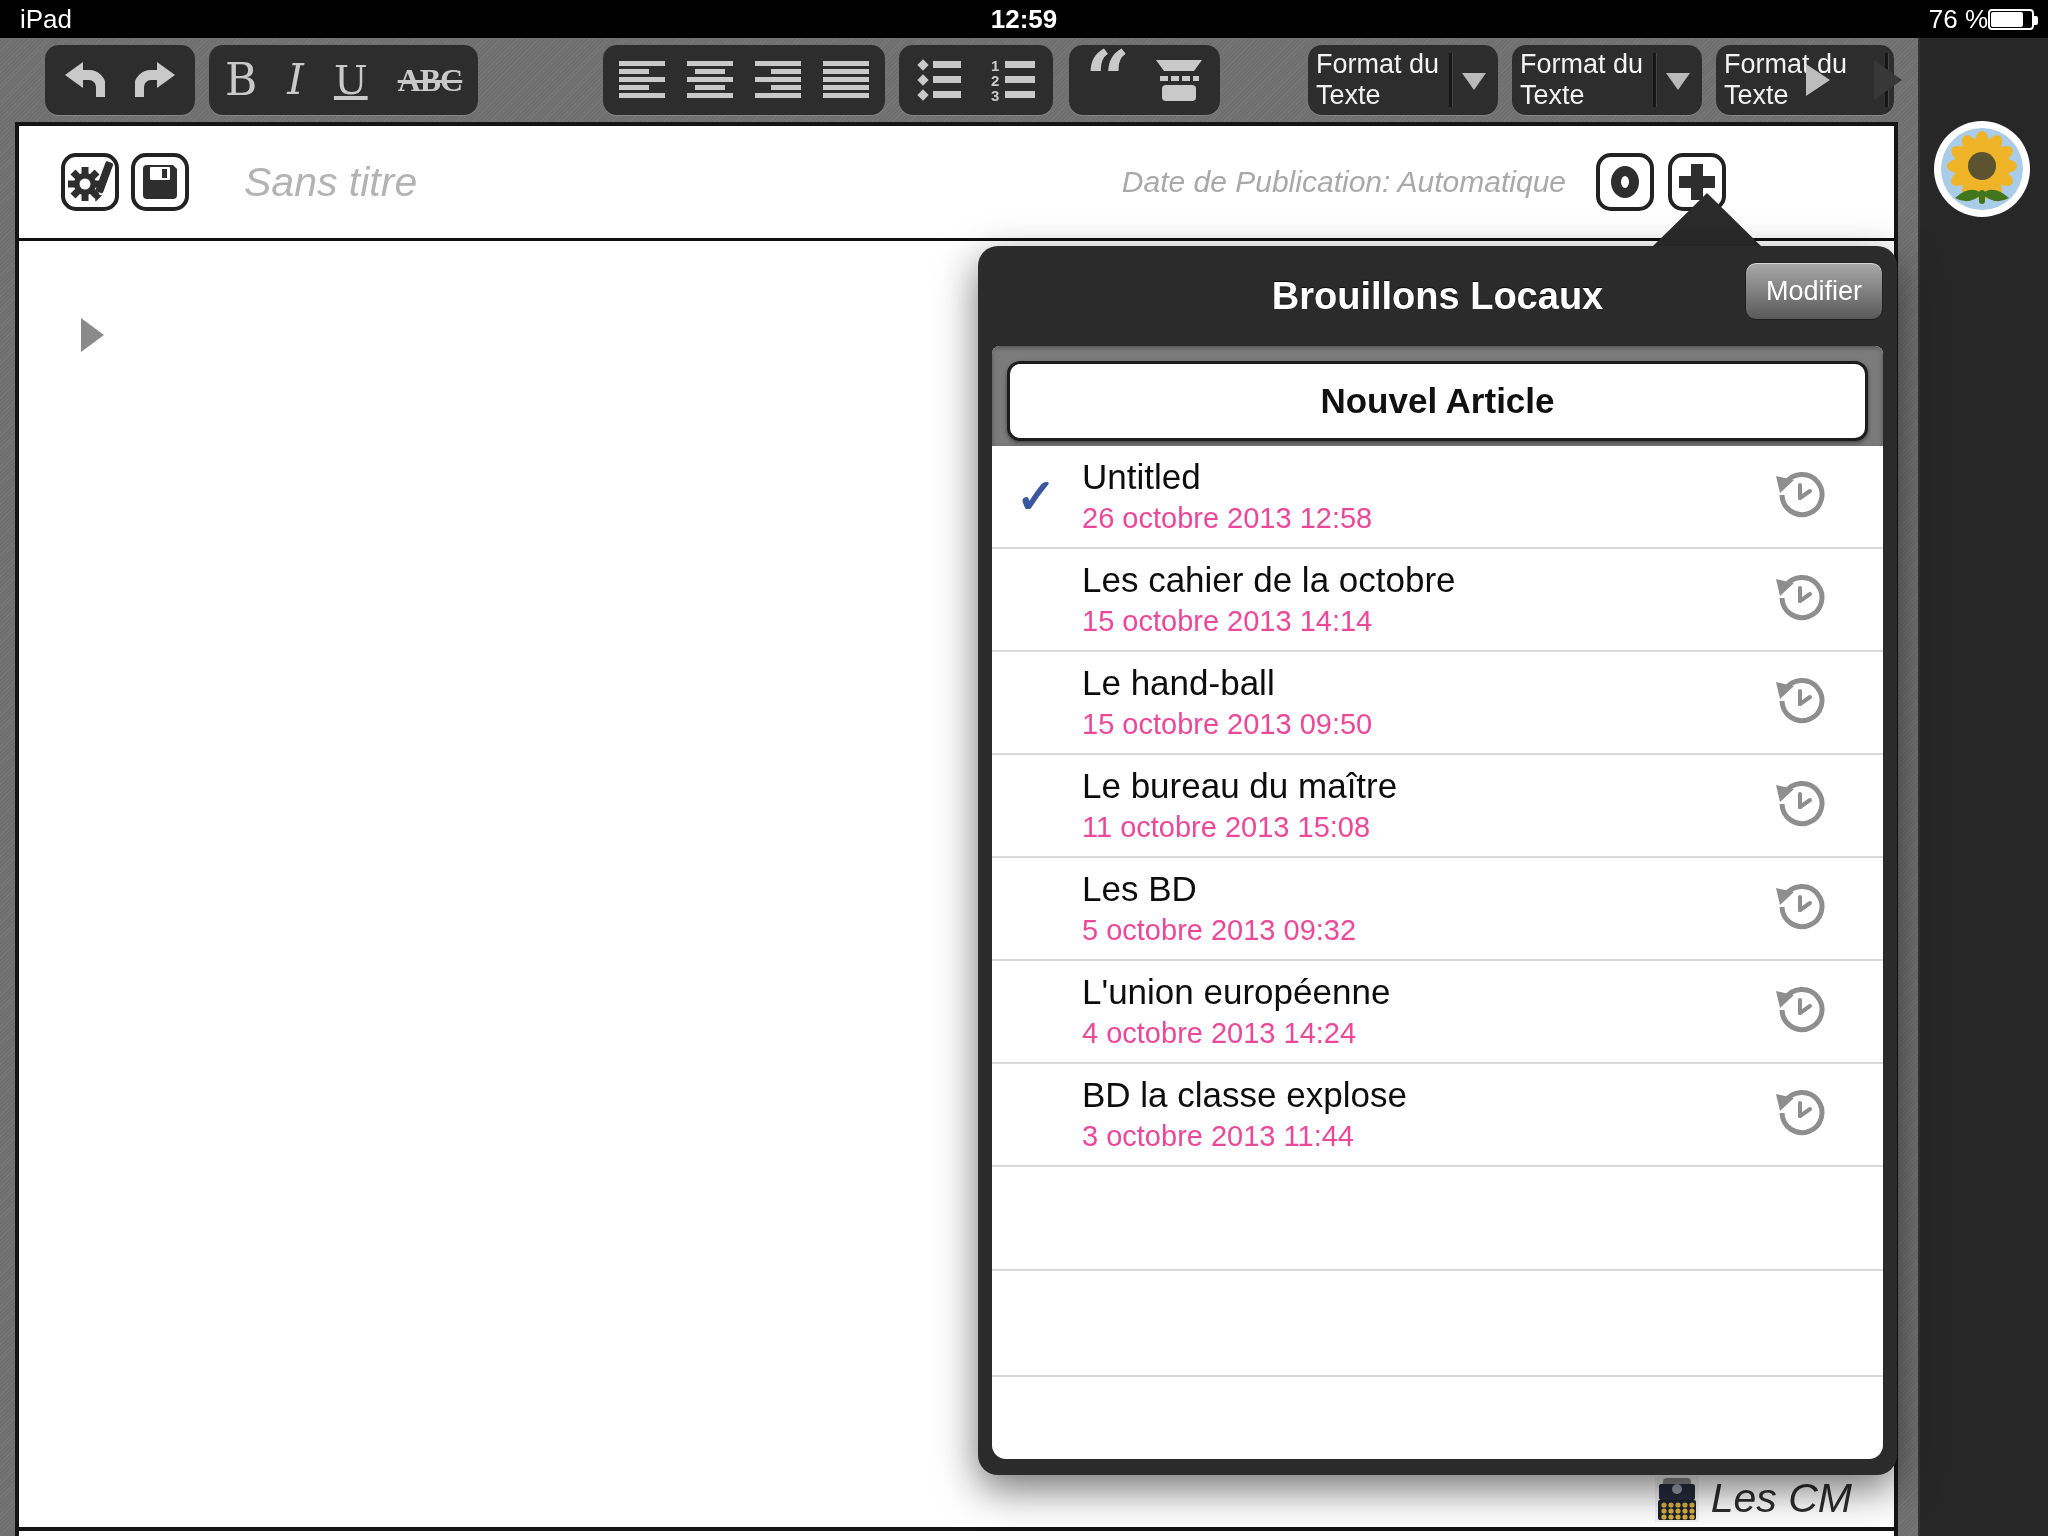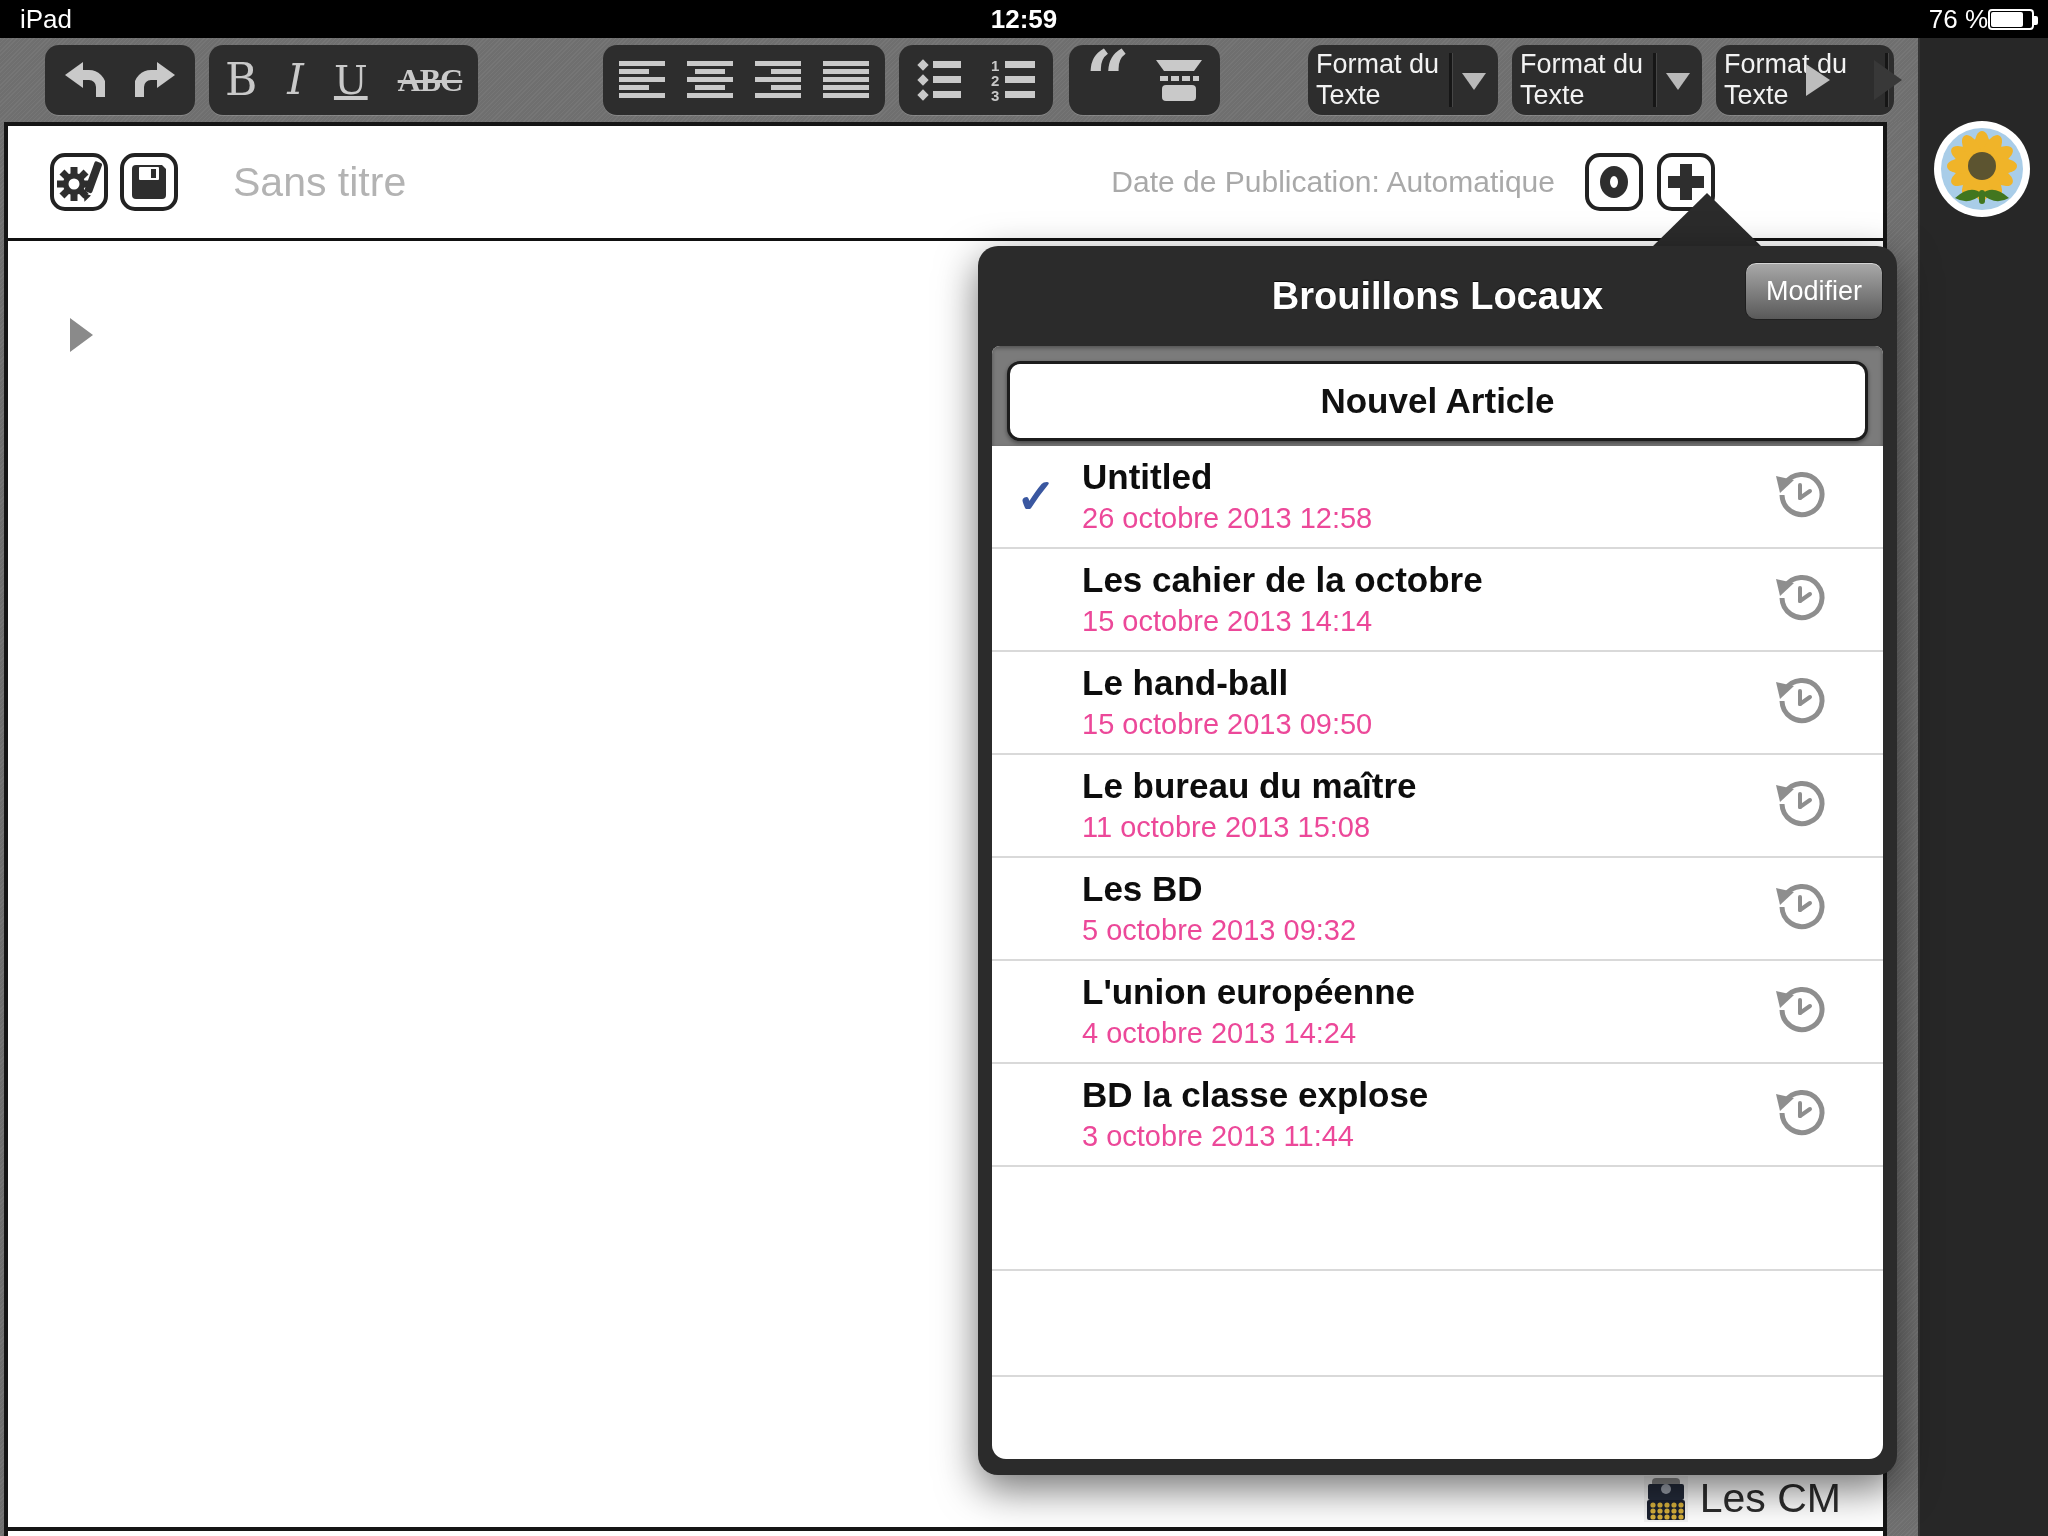--- a/index.html
+++ b/index.html
@@ -40,22 +40,22 @@
   .dd.clipped .div { right:6px; }
   .arrow-light { position:absolute; left:1806px; top:26px; width:0; height:0;
     border-top:16px solid transparent; border-bottom:16px solid transparent; border-left:24px solid #bdbdbd; }
   .arrow-dark { position:absolute; left:1874px; top:22px; width:0; height:0;
     border-top:20px solid transparent; border-bottom:20px solid transparent; border-left:28px solid #383838; }
 
   
   .content-bg { position:absolute; left:0; top:122px; width:1918px; bottom:0;
     background-color:#6f6f6f;
     background-image:repeating-linear-gradient(135deg, rgba(255,255,255,.05) 0 1px, transparent 1px 3px); }
-  .page { position:absolute; left:4px; top:0; width:1883px; height:1414px;
-    background:#fff; border:4px solid #151515; border-bottom:none; }
+  .page { position:absolute; left:15px; top:0; width:1883px; height:1414px;
+    background:#fff; border:4px solid #151515; border-bottom:none;font-style:italic; }
   .page-bottom-line { position:absolute; left:0; right:0; bottom:5px; height:4px; background:#151515; }
   .page-header { display:flex; align-items:center; height:112px; padding-left:42px; padding-right:168px; }
   .icon-btn { width:58px; height:58px; border:4px solid #222; border-radius:15px;
     display:flex; align-items:center; justify-content:center; flex:0 0 auto; cursor:pointer; background:#fff; }
   .title-ph { margin-left:55px; font-size:41px; color:#b3b3b3; }
   .spacer { flex:1; }
   .pub-date { font-size:30px; color:#a9a9a9; margin-right:30px; white-space:nowrap; }
   .rec-ring { width:28px; height:32px; border:10px solid #2e2e2e; border-radius:50%; }
   .title-rule { height:3px; background:#111; }
   .cursor-tri { position:absolute; left:62px; top:192px; width:0; height:0;
@@ -76,21 +76,21 @@
     background:linear-gradient(#a9a9a9, #595959); box-shadow:inset 0 1px 0 rgba(255,255,255,.5); cursor:pointer; }
   .pop-body { position:absolute; left:14px; right:14px; top:100px; bottom:16px; background:#fff;
     border-radius:8px 8px 14px 14px; overflow:hidden; }
   .new-band { background:#7b7b7b; height:100px; position:relative;
     box-shadow:inset 0 2px 4px rgba(0,0,0,.35); }
   .btn-new { position:absolute; left:15px; right:15px; top:15px; height:80px; background:#fff;
     border:3px solid #1c1c1c; border-radius:13px; font-size:35px; font-weight:bold; color:#111;
     display:flex; align-items:center; justify-content:center; box-shadow:0 2px 4px rgba(0,0,0,.45); cursor:pointer; }
   .draft-row { position:relative; height:103px; border-bottom:2px solid #d9d9d9; padding-left:90px; cursor:pointer; background:#fff; }
   .draft-row.empty { padding:0; }
-  .d-title { padding-top:11px; font-size:35px; font-weight:bold; color:#0d0d0d; }
+  .d-title { padding-top:11px; font-size:35px; font-weight:normal; color:#0d0d0d; }
   .d-date { padding-top:5px; font-size:29px; color:#ec4899; }
   .d-check { position:absolute; left:24px; top:22px; font-size:48px; font-weight:bold; color:#3a57a0; }
   .hist { position:absolute; right:55px; top:24px; }
 
   
   .sidebar { position:absolute; left:1918px; top:38px; right:0; bottom:0; background:#272727;
     box-shadow:inset 2px 0 0 rgba(255,255,255,.06); }
   .avatar { position:absolute; left:1933px; top:120px; width:98px; height:98px; cursor:pointer; }
 </style>
 </head>

